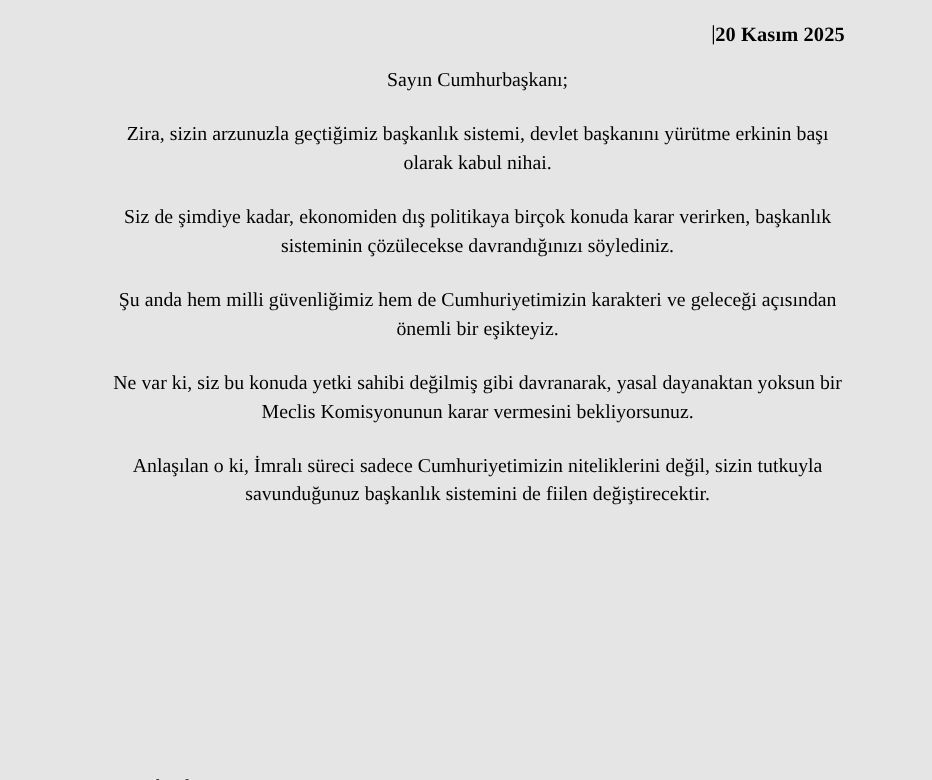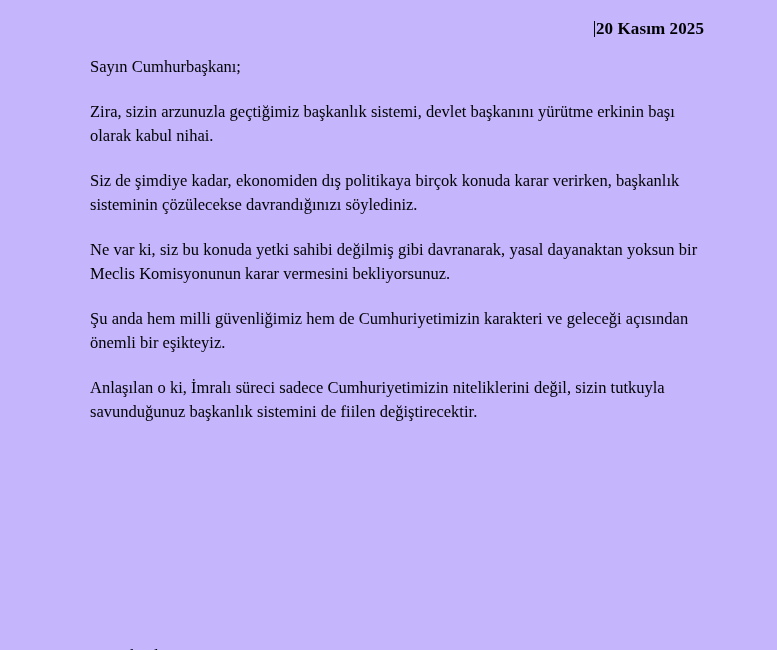--- a/index.html
+++ b/index.html
@@ -6,21 +6,21 @@
   html, body {
     margin: 0;
     padding: 0;
     background: #ffffff;
   }
 
   .page {
     position: relative;
     width: 777px;
     height: 650px;
-    background: #c4b5fd;
+    background: #e5e5e5;
     overflow: hidden;
     font-family: "Liberation Serif", "DejaVu Serif", serif;
     color: #000000;
     -webkit-font-smoothing: none;
   }
 
   
   .doc-header {
     position: absolute;
     top: 18px;
@@ -51,21 +51,21 @@
     position: absolute;
     top: 55px;
     left: 90px;
     width: 616px;
   }
 
   .para {
     font-size: 16.5px;
     line-height: 24.5px;
     margin: 0 0 20px 0;
-    text-align: left;
+    text-align: center;
     word-spacing: 0.1px;
   }
 
   .para:last-child {
     margin-bottom: 3px;
   }
 
   
   .cutoff-line {
     position: absolute;
@@ -86,21 +86,21 @@
 <div class="page">
 
   <div class="doc-header">
     <span class="caret"></span><span class="doc-date">20 Kasım 2025</span>
   </div>
 
   <div class="doc-body">
     <p class="para">Sayın Cumhurbaşkanı;</p>
     <p class="para">Zira, sizin arzunuzla geçtiğimiz başkanlık sistemi, devlet başkanını yürütme erkinin başı olarak kabul nihai.</p>
     <p class="para">Siz de şimdiye kadar, ekonomiden dış politikaya birçok konuda karar verirken, başkanlık sisteminin çözülecekse davrandığınızı söylediniz.</p>
+    <p class="para">Şu anda hem milli güvenliğimiz hem de Cumhuriyetimizin karakteri ve geleceği açısından önemli bir eşikteyiz.</p>
     <p class="para">Ne var ki, siz bu konuda yetki sahibi değilmiş gibi davranarak, yasal dayanaktan yoksun bir Meclis Komisyonunun karar vermesini bekliyorsunuz.</p>
-    <p class="para">Şu anda hem milli güvenliğimiz hem de Cumhuriyetimizin karakteri ve geleceği açısından önemli bir eşikteyiz.</p>
     <p class="para">Anlaşılan o ki, İmralı süreci sadece Cumhuriyetimizin niteliklerini değil, sizin tutkuyla savunduğunuz başkanlık sistemini de fiilen değiştirecektir.</p>
 
   </div>
 
   <div class="cutoff-line">Bu noktada,</div>
 
 </div>
 
 </body></html>

